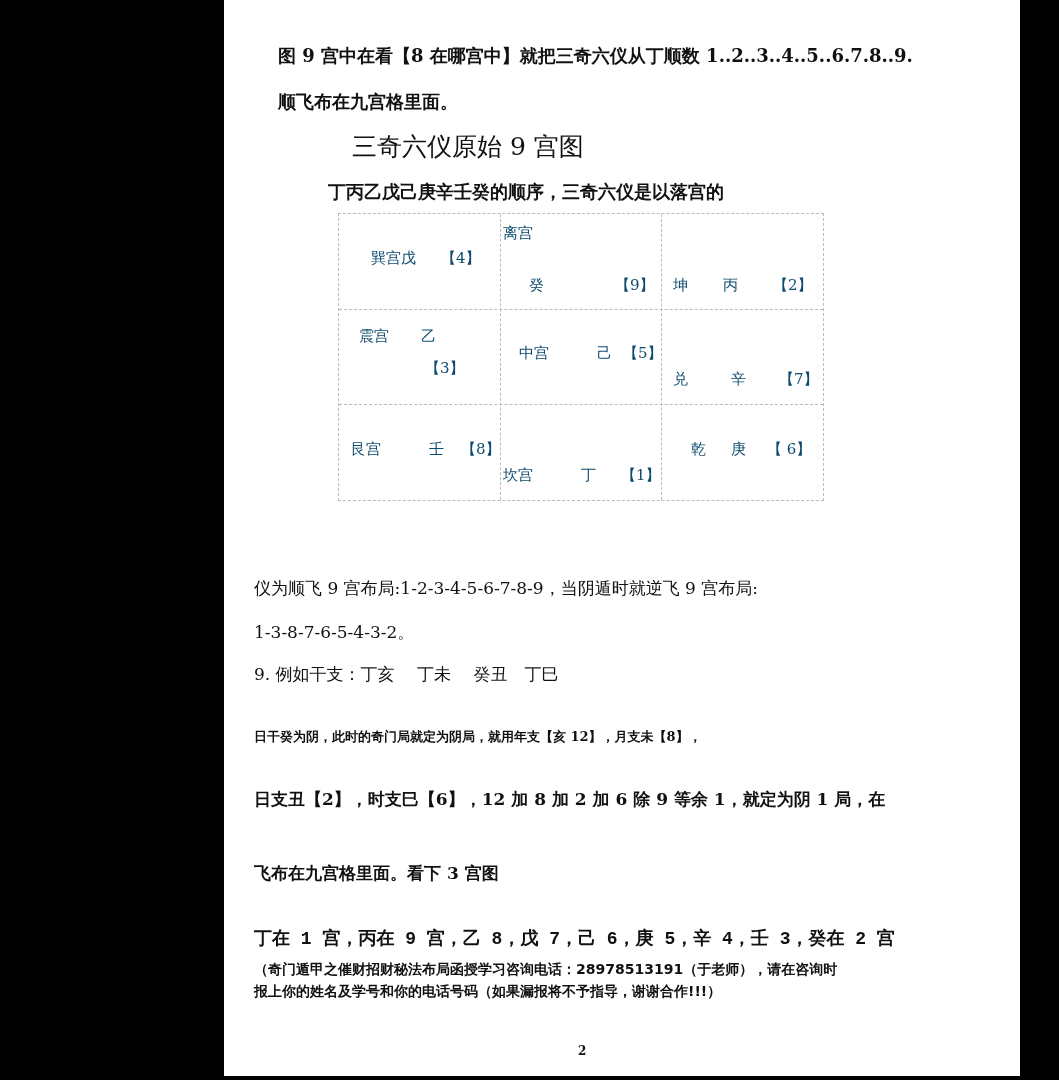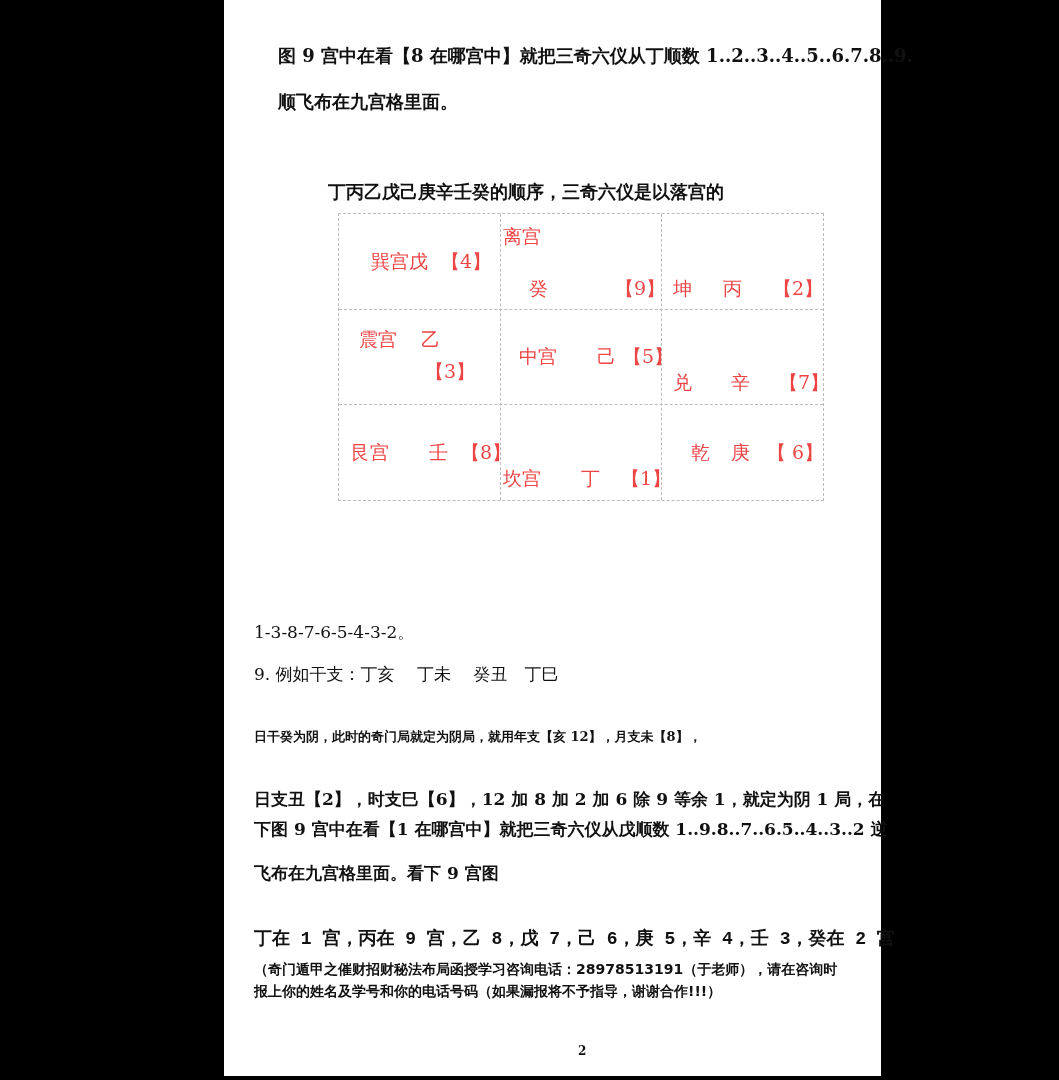--- a/index.html
+++ b/index.html
@@ -1,35 +1,35 @@
 <!DOCTYPE html>
 <html><head>
 <meta charset="utf-8">
 <style>
   html, body { margin:0; padding:0; }
   body {
     width:1059px; height:1080px; background:#000; position:relative; overflow:hidden;
     font-family:"DejaVu Serif", "Liberation Serif", serif; color:#111;
   }
   .page {
-    position:absolute; left:224px; top:0; width:657px; height:1076px; background:#fff;
+    position:absolute; left:224px; top:0; width:796px; height:1076px; background:#fff;
   }
   .line { position:absolute; white-space:nowrap; }
   .bold { font-weight:bold; }
   .l1 { left:54px; top:44px; font-size:18px; }
   .l2 { left:54px; top:90px; font-size:18px; }
   .title { left:128px; top:130px; font-size:25px; }
   .subtitle { left:88px; top:180px; font-size:18px;margin-left:16px; }
   .grid {
     position:absolute; left:114px; top:213px; width:484px; height:286px;
     border:1px dashed #bbb;
   }
   .vline { position:absolute; top:0; bottom:0; border-left:1px dashed #bbb; }
   .hline { position:absolute; left:0; right:0; border-top:1px dashed #bbb; }
-  .cell-txt { position:absolute; font-size:19px; white-space:nowrap; color:#ef4444; }
+  .cell-txt { position:absolute; font-size:15px; white-space:nowrap; color:#0c4a6e; }
   .p { left:30px; font-size:17px; }
   .t1 { top:530px; }
   .t2 { top:577px; }
   .t3 { top:621px; }
   .t4 { top:663px; }
   .b1 { top:728px; font-size:13px; }
   .b2 { top:772px; font-size:17px;margin-top:16px; }
   .b3 { top:818px; font-size:17px; }
   .b4 { top:862px; font-size:17px; }
   .r1 { top:926px; font-size:18px;font-family:Liberation Mono, monospace; }
@@ -37,20 +37,21 @@
   .n2 { top:983px; font-size:14px; font-family:"DejaVu Sans","Liberation Sans",sans-serif; font-weight:bold; }
   .pagenum { left:354px; top:1044px; font-size:12px; font-weight:bold; }
 </style>
 </head>
 <body>
 
 <div class="page">
   <div class="line l1 bold">图 9 宫中在看【8 在哪宫中】就把三奇六仪从丁顺数 1..2..3..4..5..6.7.8..9.</div>
   <div class="line l2 bold">顺飞布在九宫格里面。</div>
 
+  <div class="line title">三奇六仪原始 9 宫图</div>
   <div class="line subtitle bold">丁丙乙戊己庚辛壬癸的顺序，三奇六仪是以落宫的</div>
 
   <div class="grid">
     <div class="vline" style="left:161px"></div>
     <div class="vline" style="left:322px"></div>
     <div class="hline" style="top:95px"></div>
     <div class="hline" style="top:190px"></div>
 
     <span class="cell-txt" style="left:32px;top:35px">巽宫戊</span>
     <span class="cell-txt" style="left:102px;top:35px">【4】</span>
@@ -81,26 +82,26 @@
 
     <span class="cell-txt" style="left:164px;top:252px">坎宫</span>
     <span class="cell-txt" style="left:242px;top:252px">丁</span>
     <span class="cell-txt" style="left:282px;top:252px">【1】</span>
 
     <span class="cell-txt" style="left:352px;top:226px">乾</span>
     <span class="cell-txt" style="left:392px;top:226px">庚</span>
     <span class="cell-txt" style="left:428px;top:226px">【 6】</span>
   </div>
 
+  <div class="line p t2">仪为顺飞 9 宫布局:1-2-3-4-5-6-7-8-9，当阴遁时就逆飞 9 宫布局:</div>
   <div class="line p t3">1-3-8-7-6-5-4-3-2。</div>
   <div class="line p t4">9. 例如干支：丁亥　 丁未　 癸丑　丁巳</div>
 
   <div class="line p b1 bold">日干癸为阴，此时的奇门局就定为阴局，就用年支【亥 12】，月支未【8】，</div>
   <div class="line p b2 bold">日支丑【2】，时支巳【6】，12 加 8 加 2 加 6 除 9 等余 1，就定为阴 1 局，在</div>
-  <div class="line p b3 bold">下图 9 宫中在看【1 在哪宫中】就把三奇六仪从戊顺数 1..9.8..7..6.5..4..3..2 逆</div>
-  <div class="line p b4 bold">飞布在九宫格里面。看下 9 宫图</div>
+  <div class="line p b4 bold">飞布在九宫格里面。看下 3 宫图</div>
 
   <div class="line p r1 bold">丁在 1 宫，丙在 9 宫，乙 8，戊 7，己 6，庚 5，辛 4，壬 3，癸在 2 宫</div>
   <div class="line p n1">（奇门遁甲之催财招财秘法布局函授学习咨询电话：28978513191（于老师），请在咨询时</div>
   <div class="line p n2">报上你的姓名及学号和你的电话号码（如果漏报将不予指导，谢谢合作!!!）</div>
 
   <div class="line pagenum">2</div>
 </div>
 
 </body></html>

